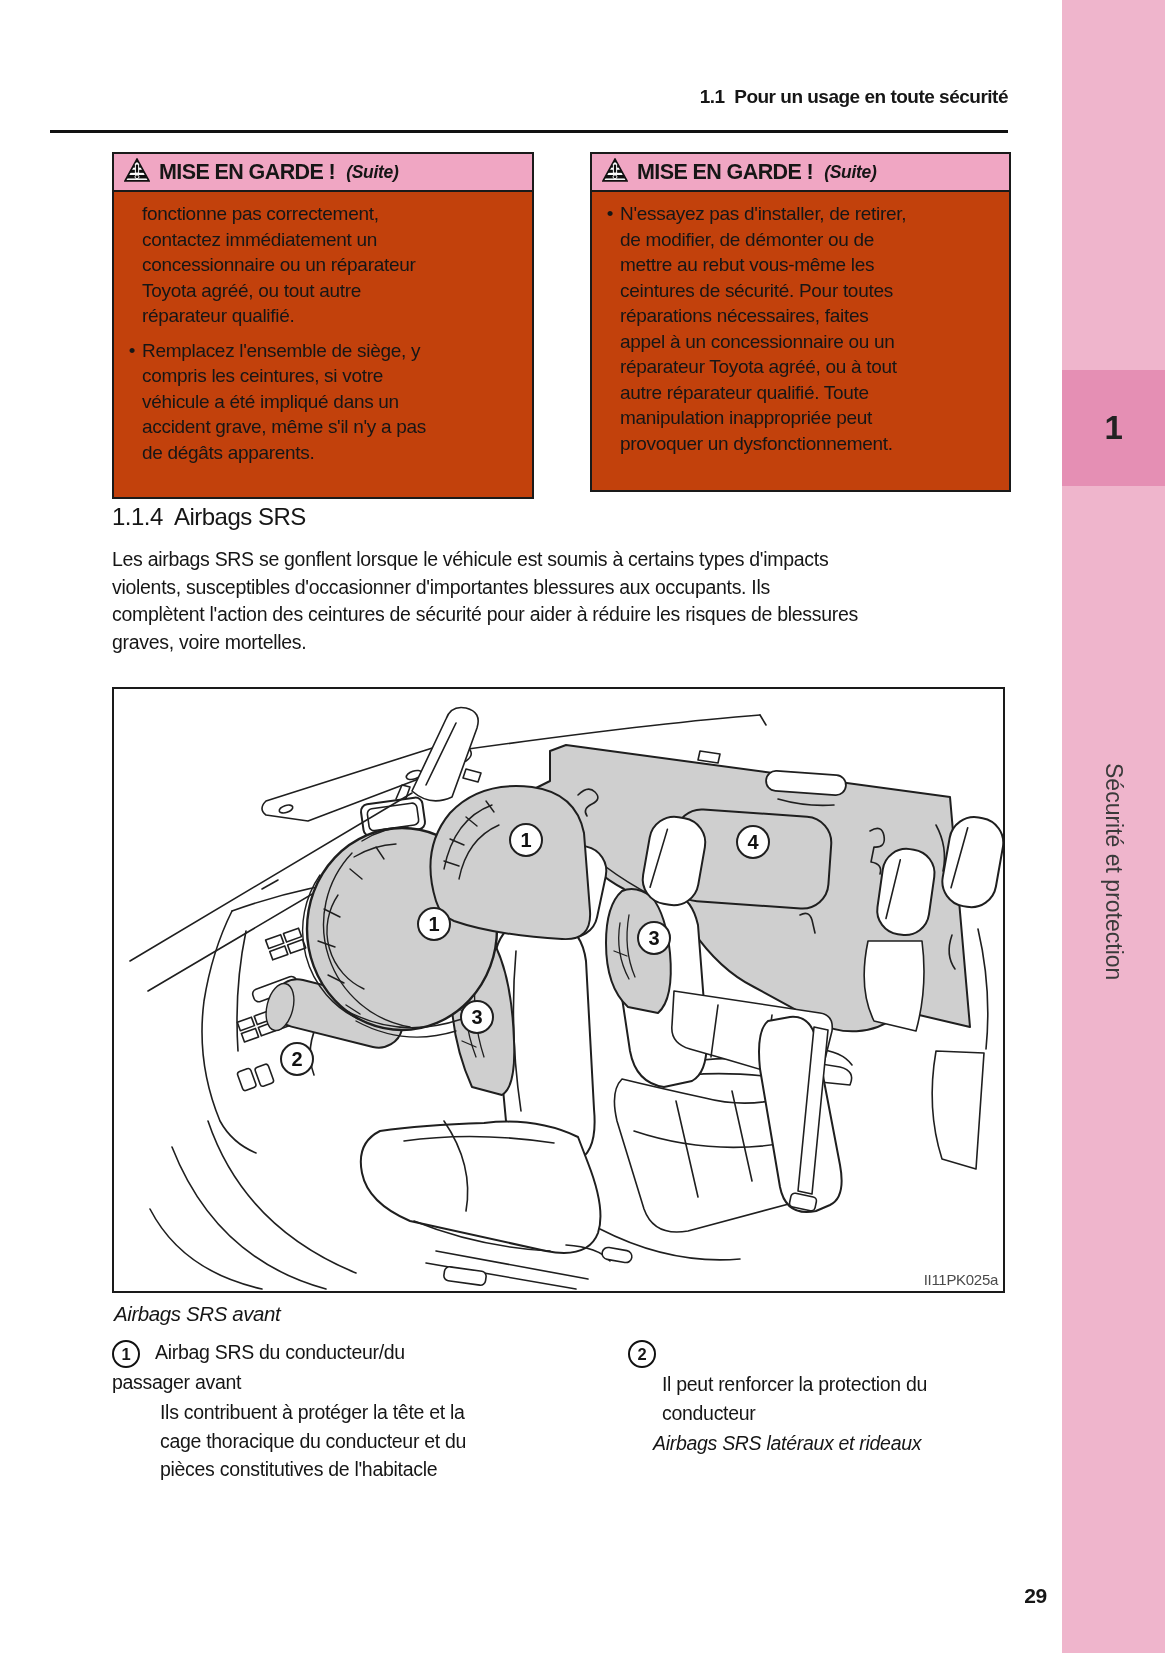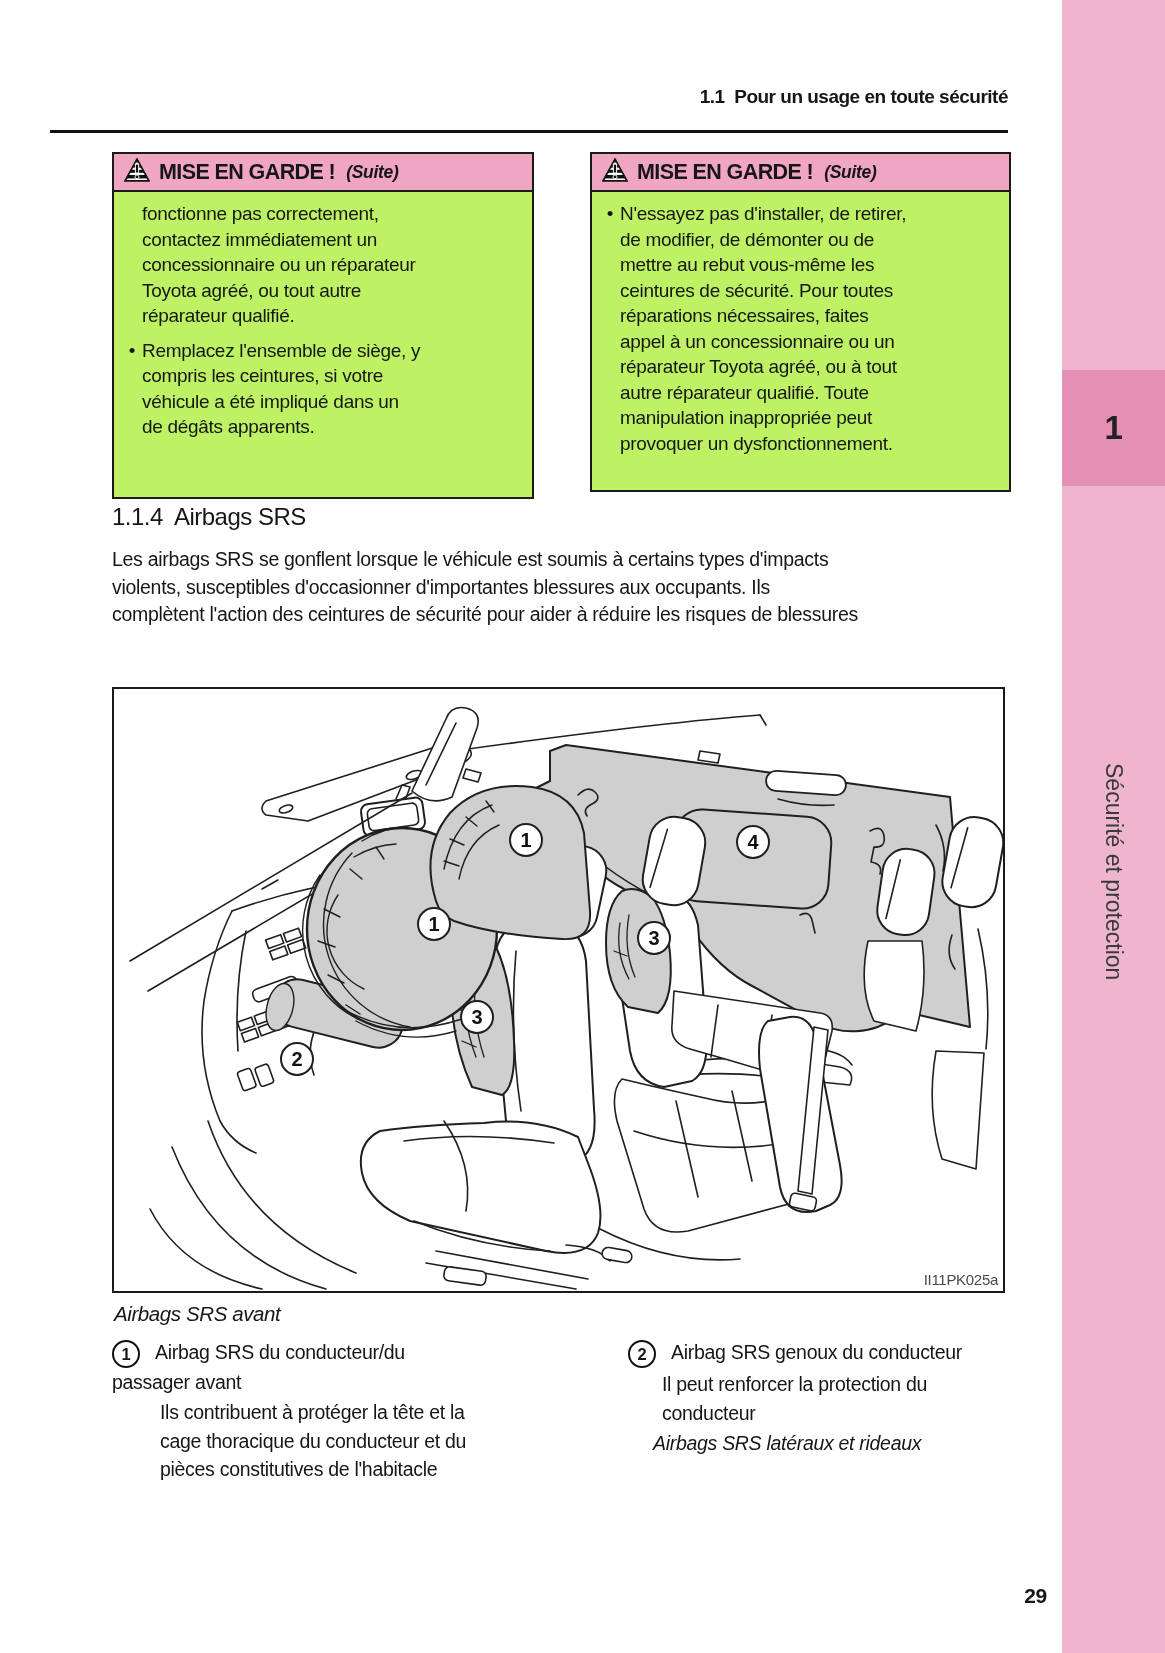--- a/index.html
+++ b/index.html
@@ -13,21 +13,21 @@
     display:flex;align-items:center;justify-content:center;
     font-size:33px;font-weight:600;color:#222;}
   .vlabel{position:absolute;left:1062px;top:487px;width:103px;height:770px;
     display:flex;align-items:center;justify-content:center;
     writing-mode:vertical-rl;font-size:23px;color:#3a3a3a;letter-spacing:0;}
   
   .page-title{position:absolute;top:86px;right:157px;font-size:19px;font-weight:bold;
     letter-spacing:-0.5px;white-space:pre;}
   .rule{position:absolute;left:50px;top:130px;width:958px;height:3px;background:#111;}
   
-  .warnbox{position:absolute;border:2.2px solid #1a1a1a;background:#bef264;}
+  .warnbox{position:absolute;border:2.2px solid #1a1a1a;background:#c2410c;}
   .warnbox.left{left:112px;top:152px;width:418px;height:343px;}
   .warnbox.right{left:590px;top:152px;width:417px;height:336px;}
   .warnhead{display:flex;align-items:center;gap:9px;height:36px;
     border-bottom:2.2px solid #1a1a1a;padding:0 10px;}
   .warnhead .wtitle{font-size:21.5px;font-weight:bold;letter-spacing:-0.6px;white-space:pre;}
   .warnhead .wsuffix{font-size:17.5px;font-weight:bold;font-style:italic;margin-left:2px;}
   .warnbody{padding:9px 10px 0 8px;}
   .witem{display:grid;grid-template-columns:20px 1fr;margin-bottom:9px;}
   .wmark{font-size:19px;line-height:25.5px;text-align:center;}
   .wlines{font-size:19px;line-height:25.5px;}
@@ -105,20 +105,21 @@
           <div>Toyota agréé, ou tout autre</div>
           <div>réparateur qualifié.</div>
         </div>
       </div>
       <div class="witem">
         <span class="wmark">•</span>
         <div class="wlines">
           <div>Remplacez l'ensemble de siège, y</div>
           <div>compris les ceintures, si votre</div>
           <div>véhicule a été impliqué dans un</div>
+          <div>accident grave, même s'il n'y a pas</div>
           <div>de dégâts apparents.</div>
         </div>
       </div>
     </div>
   </div>
 
   <div class="warnbox right">
     <div class="warnhead" style="background:#F0A6C3;">
       <span>
         <svg width="26" height="24" viewBox="0 0 24 22">
@@ -160,20 +161,21 @@
         </div>
       </div>
     </div>
   </div>
 
   <div class="sec-heading">1.1.4  Airbags SRS</div>
   <div class="intro">
     <div>Les airbags SRS se gonflent lorsque le véhicule est soumis à certains types d'impacts</div>
     <div>violents, susceptibles d'occasionner d'importantes blessures aux occupants. Ils</div>
     <div>complètent l'action des ceintures de sécurité pour aider à réduire les risques de blessures</div>
+    <div>graves, voire mortelles.</div>
   </div>
 
   <div class="figure">
     <svg viewBox="0 0 889 602">
       <g stroke="#1f1f1f" stroke-width="1.6" fill="none" stroke-linecap="round" stroke-linejoin="round">
 
         <path fill="#cfcfcf" stroke-width="2" d="M420,100 L436,92 436,62 452,56 836,108 856,338 788,322 C760,350 722,344 706,334 L640,298 C600,278 578,240 576,238 L510,200 C472,180 456,152 452,148 Z"></path>
         <rect x="560" y="124" width="156" height="92" rx="26" transform="rotate(4 638 170)" stroke-width="2"></rect>
         <path d="M470,160 q40,36 96,60"></path>
         <path d="M464,106 q10,-10 17,-3 q7,7 -3,12 q-10,5 -5,12"></path>
@@ -342,21 +344,20 @@
     <div class="ldesc">
       <div>Ils contribuent à protéger la tête et la</div>
       <div>cage thoracique du conducteur et du</div>
       <div>pièces constitutives de l'habitacle</div>
     </div>
   </div>
 
   <div class="legendcol colR">
     <div class="lrow">
       <span class="numcircle">2</span>
-      <span>Airbag SRS genoux du conducteur</span>
     </div>
     <div class="ldesc">
       <div>Il peut renforcer la protection du</div>
       <div>conducteur</div>
     </div>
     <div class="subcaption">Airbags SRS latéraux et rideaux</div>
   </div>
 
   <div class="page-num">29</div>
 

